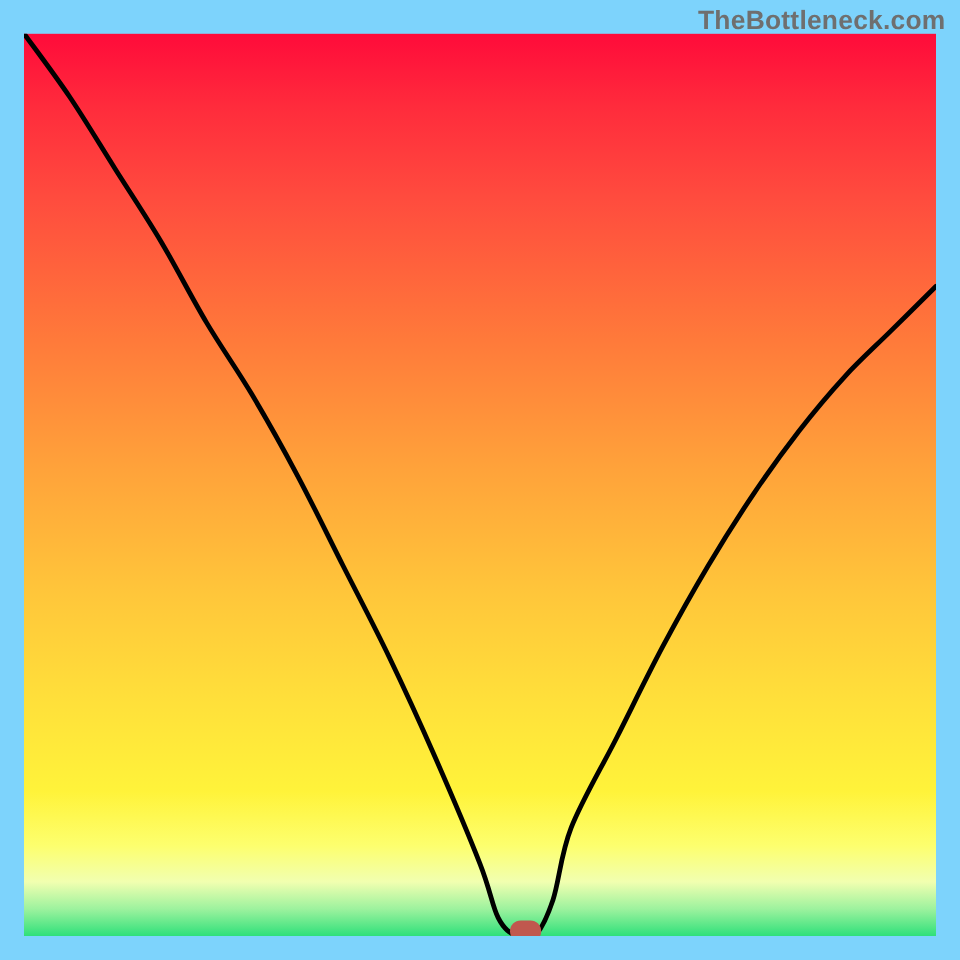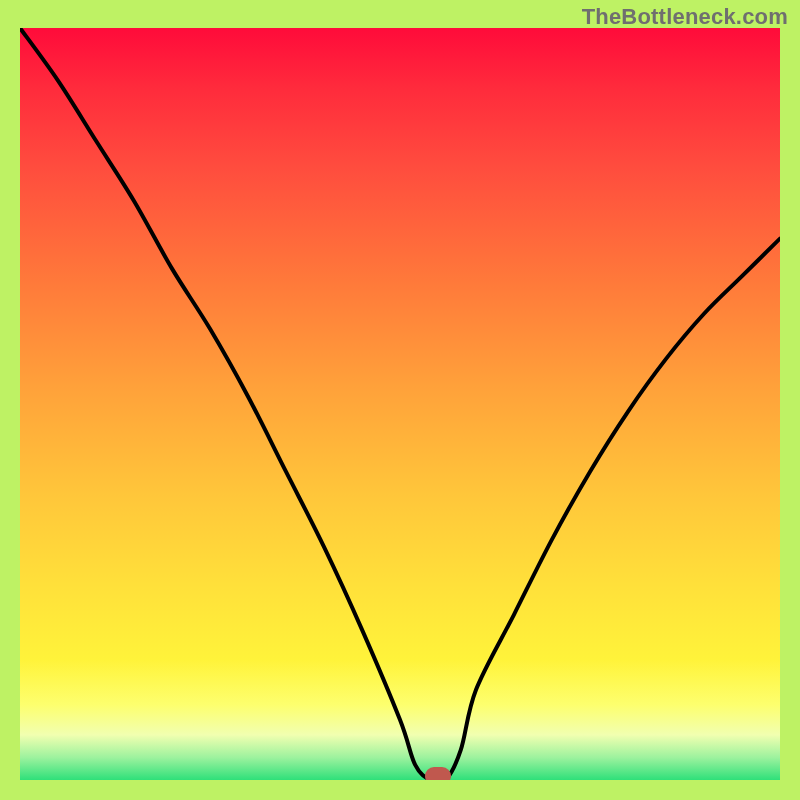--- a/index.html
+++ b/index.html
@@ -8,21 +8,21 @@
     width: 800px;
     height: 800px;
     background: #000;
     font-family: Arial, Helvetica, sans-serif;
     overflow: hidden;
   }
   .chart-frame {
     position: relative;
     width: 800px;
     height: 800px;
-    background: #bef264;
+    background: #7dd3fc;
   }
   .attribution {
     position: absolute;
     top: 4px;
     right: 12px;
     color: #6f6f6f;
     font-size: 22px;
     font-weight: 600;
     letter-spacing: 0.2px;
     z-index: 30;

